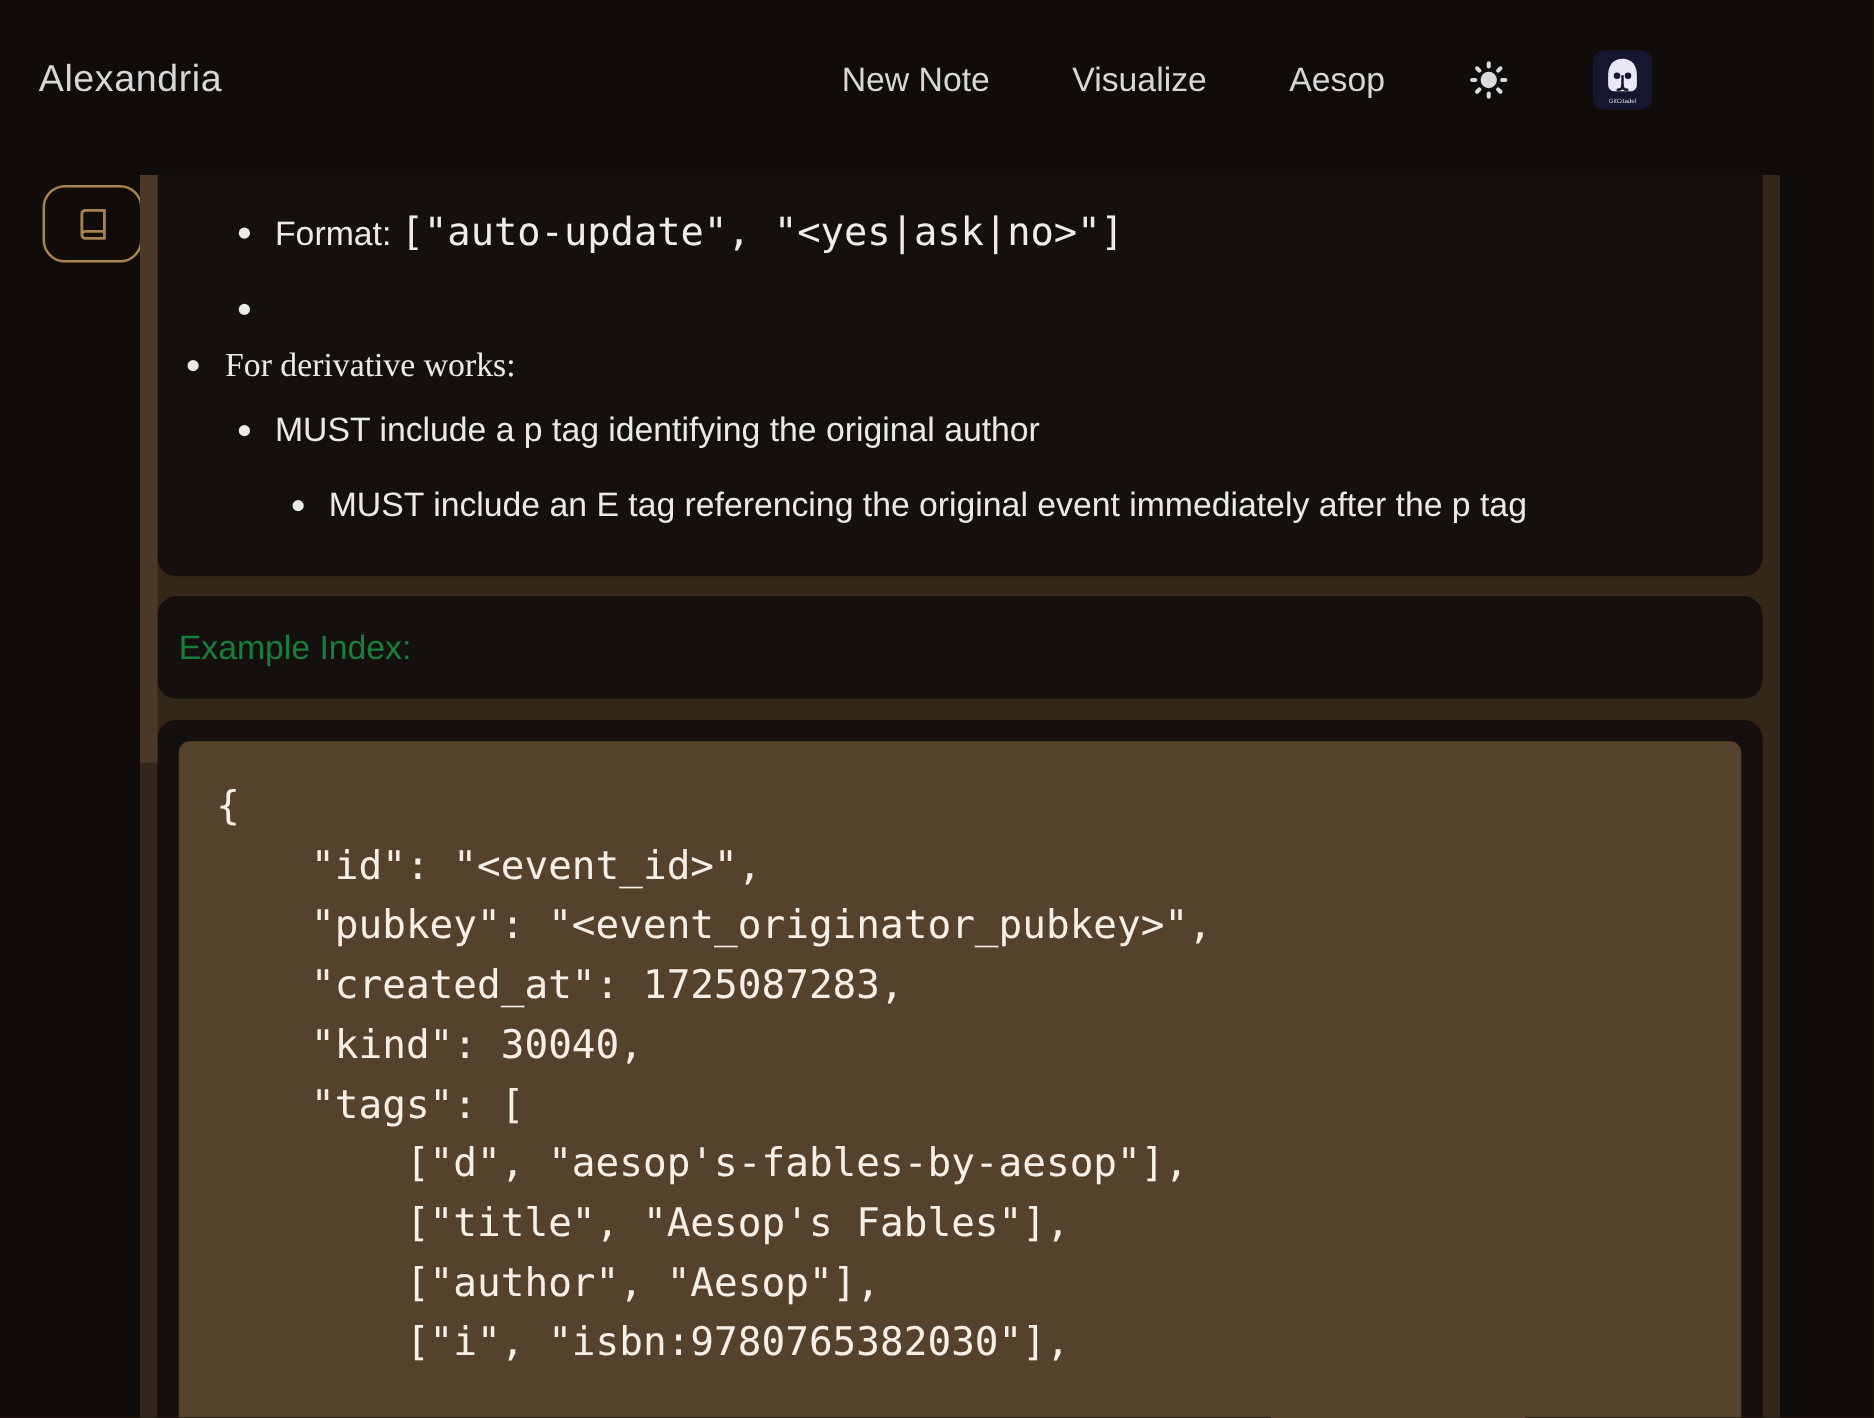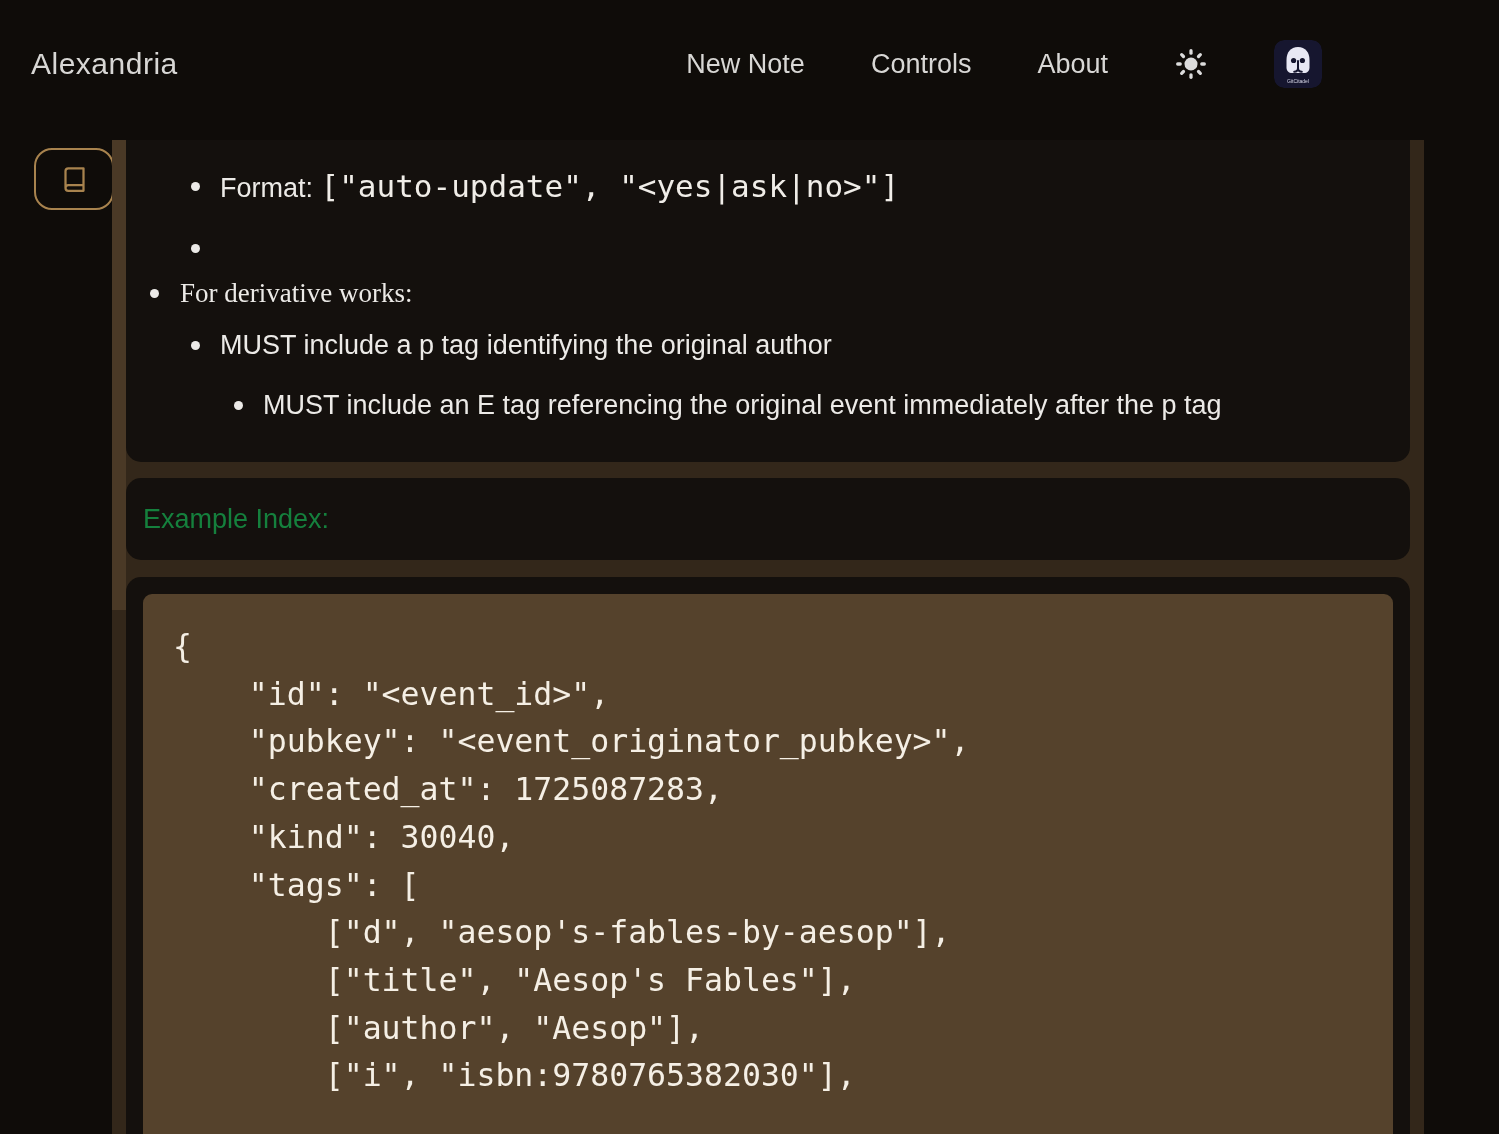--- a/index.html
+++ b/index.html
@@ -63,22 +63,22 @@
     font-size:31px;line-height:39px;color:#F0EDE8;
   }
 </style>
 </head>
 <body>
 
 <header class="app-header">
   <div class="brand">Alexandria</div>
   <nav class="main-nav">
     <a class="nav-link">New Note</a>
-    <a class="nav-link">Controls</a>
-    <a class="nav-link">About</a>
+    <a class="nav-link">Visualize</a>
+    <a class="nav-link">Aesop</a>
     <button class="icon-btn">
       <svg width="34" height="34" viewBox="0 0 24 24">
         <circle cx="12" cy="12" r="4.6" fill="#DCDCDC"></circle>
         <g stroke="#DCDCDC" stroke-width="2.3" stroke-linecap="round">
           <line x1="12" y1="2.6" x2="12" y2="4.4"></line>
           <line x1="12" y1="19.6" x2="12" y2="21.4"></line>
           <line x1="2.6" y1="12" x2="4.4" y2="12"></line>
           <line x1="19.6" y1="12" x2="21.4" y2="12"></line>
           <line x1="5.4" y1="5.4" x2="6.7" y2="6.7"></line>
           <line x1="17.3" y1="17.3" x2="18.6" y2="18.6"></line>

